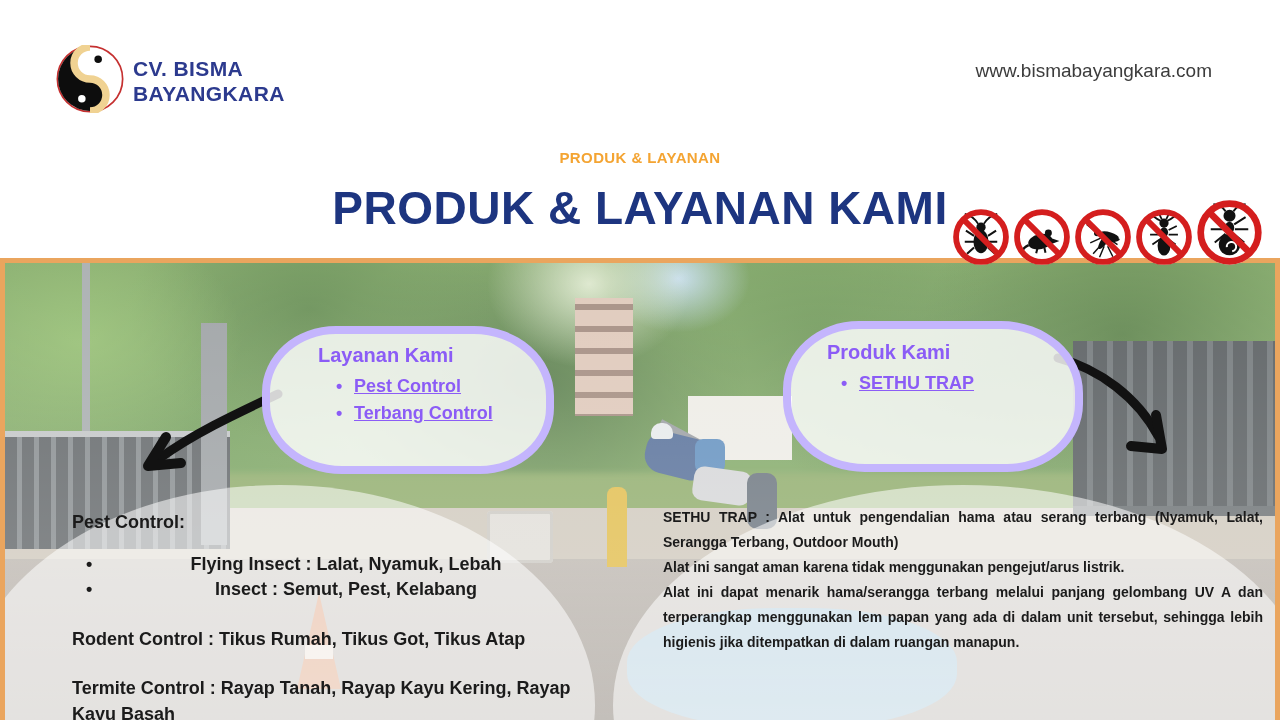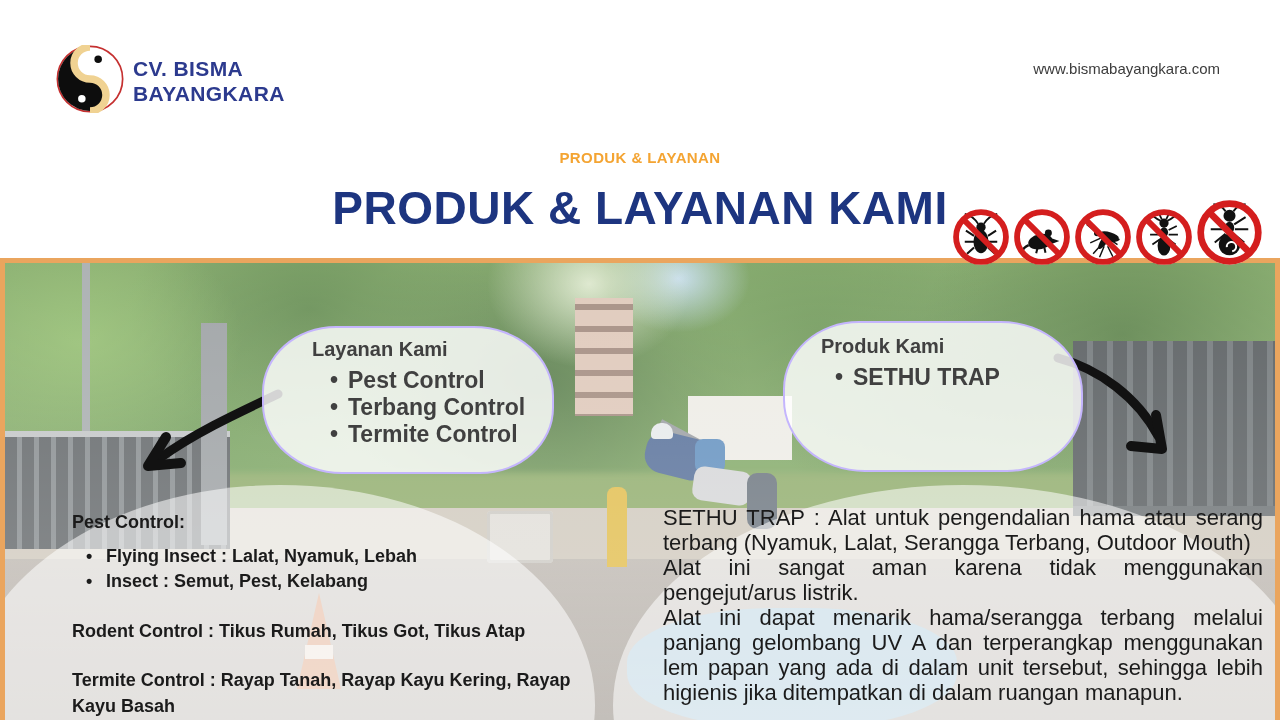--- a/index.html
+++ b/index.html
@@ -4,21 +4,21 @@
 <style>
   html,body{margin:0;padding:0;}
   body{width:1280px;height:720px;overflow:hidden;background:#ffffff;
        font-family:"Liberation Sans", sans-serif;}
   .slide{position:relative;width:1280px;height:720px;overflow:hidden;}
 
   
   .logo-wrap{position:absolute;left:56px;top:45px;width:68px;height:68px;}
   .company-name{position:absolute;left:133px;top:56px;color:#2c3a8e;
        font-weight:800;font-size:21px;line-height:25px;letter-spacing:.4px;}
-  .website{position:absolute;top:60px;right:60px;font-size:15px;color:#3c3c3c;}
+  .website{position:absolute;top:60px;right:68px;font-size:19px;color:#3c3c3c;}
   .eyebrow{position:absolute;top:149px;left:0;width:1280px;text-align:center;
        color:#f4a432;font-weight:800;font-size:15px;letter-spacing:.4px;}
   .page-title{position:absolute;top:181px;left:0;width:1280px;text-align:center;
        color:#1d3580;font-weight:800;font-size:46px;letter-spacing:.5px;}
   .pest-row{position:absolute;left:952px;top:199px;display:flex;align-items:flex-end;gap:3px;z-index:7;}
   .pest-badge{display:block;width:58px;height:58px;}
   .pest-badge.big{width:67px;height:67px;}
   .pest-badge svg{width:100%;height:100%;display:block;}
 
   
@@ -68,40 +68,40 @@
   .worker2{left:742px;top:210px;width:30px;height:56px;background:#55606b;border-radius:10px;}
   .wash{left:0;top:0;width:1270px;height:457px;
         background:linear-gradient(rgba(255,255,255,.20), rgba(255,255,255,.38));}
   .blob{background:rgba(255,255,255,.55);border-radius:50%;}
   .blob-left{left:-40px;top:222px;width:630px;height:440px;}
   .blob-right{left:608px;top:222px;width:700px;height:440px;}
 
   
   .arrows{position:absolute;left:0;top:0;width:1280px;height:720px;z-index:5;pointer-events:none;}
   .bubble{position:absolute;box-sizing:border-box;background:rgba(255,255,255,.82);
-        border:2px solid #c4b5fd;z-index:6;color:#404040;}
+        border:8px solid #c4b5fd;z-index:6;color:#8b5cf6;}
   .bubble-services{left:262px;top:326px;width:292px;height:148px;
         border-radius:74px 80px 74px 80px / 66px 70px 66px 70px;padding:10px 0 0 48px;}
   .bubble-products{left:783px;top:321px;width:300px;height:151px;
         border-radius:76px 82px 76px 82px / 68px 72px 68px 72px;padding:12px 0 0 36px;}
   .bubble-title{font-size:20px;font-weight:800;}
   .bubble ul{list-style:none;margin:6px 0 0 0;padding:0;}
-  .bubble li{font-size:23px;font-weight:800;line-height:27px;padding-left:18px;position:relative;}
+  .bubble li{font-size:18px;font-weight:800;line-height:27px;padding-left:18px;position:relative;text-decoration:underline;}
   .bubble-services li{margin-left:18px;}
   .bubble-products li{margin-left:14px;width:238px;line-height:26px;}
   .bubble li::before{content:"\2022";position:absolute;left:0;top:0;}
 
   .detail-left{position:absolute;left:72px;top:510px;width:514px;z-index:6;
         color:#1b1b1b;font-size:18px;font-weight:800;line-height:25.5px;}
-  .detail-left ul{list-style:none;margin:8px 0 0 0;padding:0;}
+  .detail-left ul{list-style:none;margin:16px 0 0 0;padding:0;text-align:center;}
   .detail-left li{padding-left:20px;position:relative;margin-left:14px;}
   .detail-left li::before{content:"\2022";position:absolute;left:0;top:0;}
   .detail-gap{margin-top:24px;}
   .detail-right{position:absolute;left:663px;top:505px;width:600px;z-index:6;
-        color:#1b1b1b;font-size:22px;font-weight:400;line-height:25px;text-align:justify;}
+        color:#1b1b1b;font-size:14px;font-weight:700;line-height:25px;text-align:justify;}
   .detail-right p{margin:0;}
 </style>
 </head>
 <body>
 
 <div class="slide">
 
   <div class="logo-wrap">
     <svg viewBox="0 0 100 100">
       <circle cx="50" cy="50" r="48" fill="#ffffff" stroke="#c53030" stroke-width="2.5"></circle>
@@ -215,21 +215,20 @@
     <path d="M 166 437 L 148 466 L 181 463" fill="none" stroke="#121212" stroke-width="10" stroke-linecap="round" stroke-linejoin="round"></path>
     <path d="M 1058 358 C 1100 369 1138 398 1158 436" fill="none" stroke="#121212" stroke-width="9" stroke-linecap="round"></path>
     <path d="M 1131 446 L 1162 449 L 1156 415" fill="none" stroke="#121212" stroke-width="10" stroke-linecap="round" stroke-linejoin="round"></path>
   </svg>
 
   <div class="bubble bubble-services">
     <div class="bubble-title">Layanan Kami</div>
     <ul>
       <li>Pest Control</li>
       <li>Terbang Control</li>
-      <li>Termite Control</li>
     </ul>
   </div>
   <div class="bubble bubble-products">
     <div class="bubble-title">Produk Kami</div>
     <ul>
       <li>SETHU TRAP</li>
     </ul>
   </div>
 
   <div class="detail-left">

